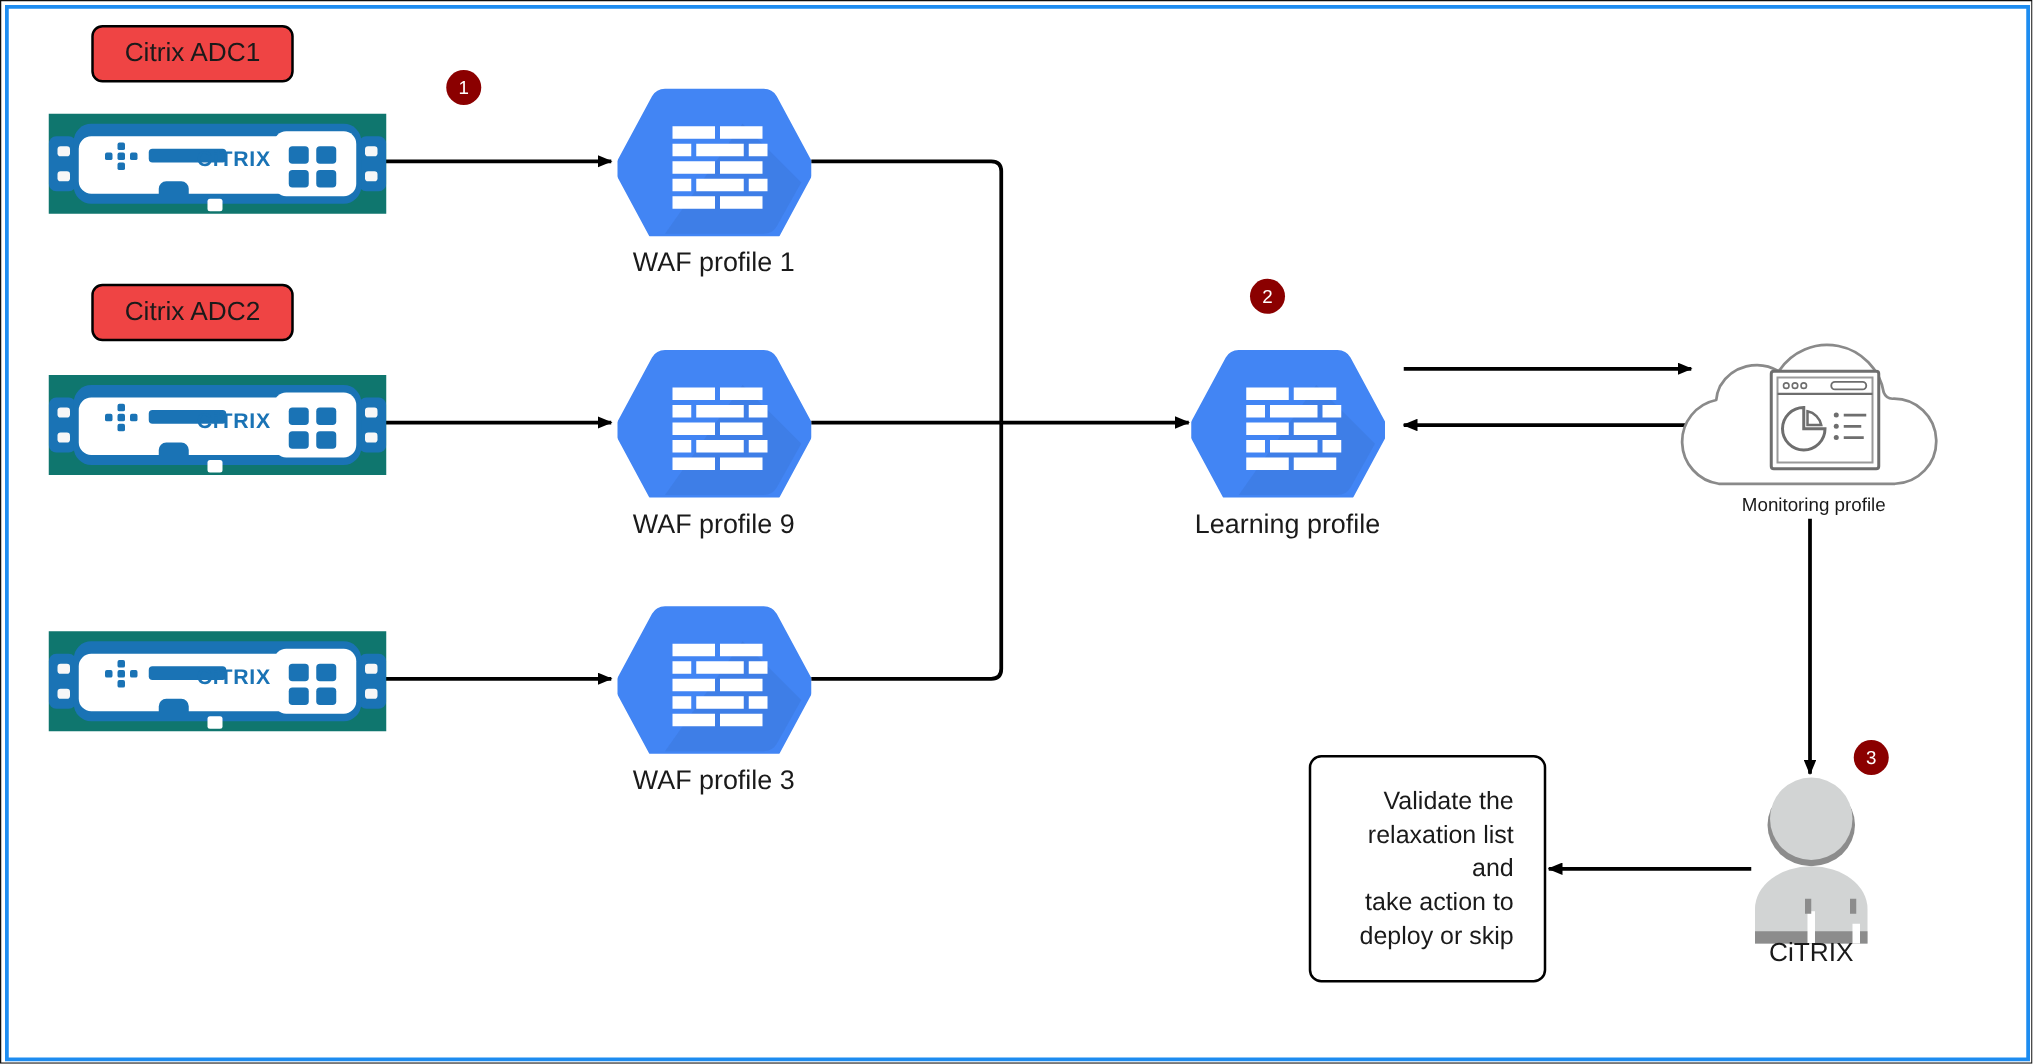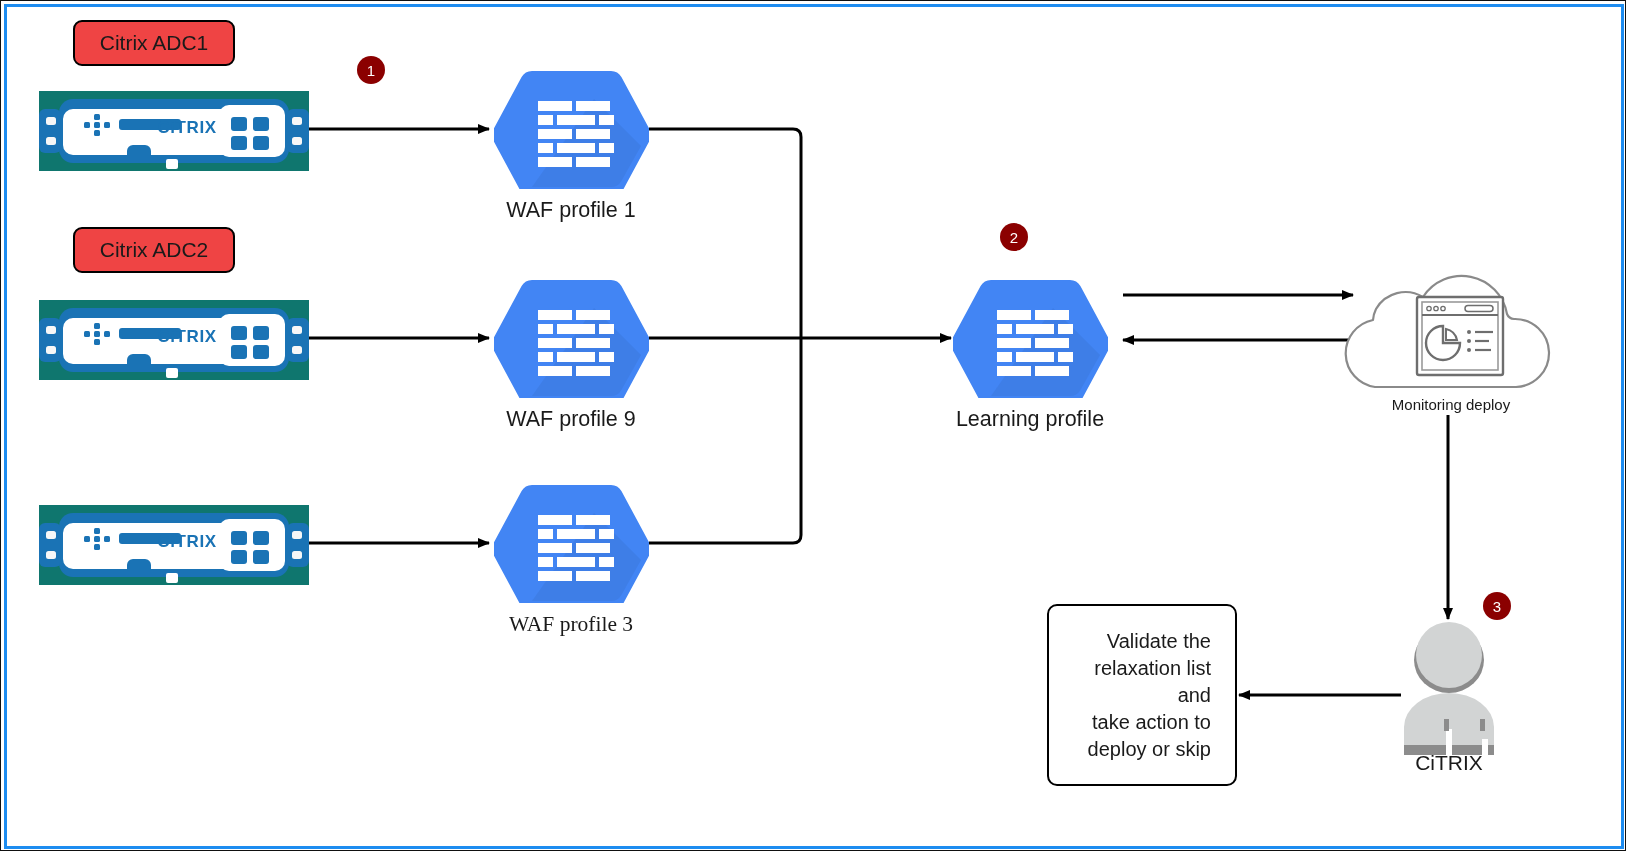--- a/index.html
+++ b/index.html
@@ -346,21 +346,21 @@
         <rect x="44" y="60" width="34" height="10"></rect>
           <rect x="82" y="60" width="34" height="10"></rect>
         <rect x="44" y="74" width="15" height="10"></rect>
           <rect x="63" y="74" width="38" height="10"></rect>
           <rect x="105" y="74" width="15" height="10"></rect>
         <rect x="44" y="88" width="34" height="10"></rect>
           <rect x="82" y="88" width="34" height="10"></rect>
       </g>
     </svg>
   </div>
-  <div class="node-caption" style="left:445px; top:611px; width:250px;font-family:Liberation Serif, serif;">WAF profile 3</div>
+  <div class="node-caption" style="left:445px; top:611px; width:250px;">WAF profile 3</div>
 
   <div class="hexnode" style="left:952px; top:277px;">
     <svg width="155" height="120" viewBox="0 0 155 120">
       <path d="M38,2 h79 a12,12 0 0 1 10.4,6 l28,52 a12,12 0 0 1 0,12 l-28,52
                a12,12 0 0 1 -10.4,6 h-79 a12,12 0 0 1 -10.4,-6 l-28,-52
                a12,12 0 0 1 0,-12 l28,-52 a12,12 0 0 1 10.4,-6 z" fill="#4285f4"></path>
       <path d="M100,30 L147,77 L127.4,112 a12,12 0 0 1 -10.4,6 h-79 z" fill="#3c78dc" opacity="0.55"></path>
       <g fill="#ffffff">
         <rect x="44" y="32" width="34" height="10"></rect>
           <rect x="82" y="32" width="34" height="10"></rect>
@@ -397,21 +397,21 @@
 
         <circle cx="130" cy="73" r="2" fill="#6e6e6e"></circle>
         <line x1="136" y1="73" x2="154" y2="73" stroke="#6e6e6e" stroke-width="2.2"></line>
         <circle cx="130" cy="82" r="2" fill="#6e6e6e"></circle>
         <line x1="136" y1="82" x2="150" y2="82" stroke="#6e6e6e" stroke-width="2.2"></line>
         <circle cx="130" cy="91" r="2" fill="#6e6e6e"></circle>
         <line x1="136" y1="91" x2="152" y2="91" stroke="#6e6e6e" stroke-width="2.2"></line>
       </g>
     </svg>
   </div>
-  <div class="cloud-caption" style="left:1330px; top:395px; width:240px;">Monitoring deploy</div>
+  <div class="cloud-caption" style="left:1330px; top:395px; width:240px;">Monitoring profile</div>
 
   <div class="person" style="left:1395px; top:618px;">
     <svg width="106" height="136" viewBox="0 0 106 136">
       <ellipse cx="53" cy="41" rx="35" ry="33" fill="#8c8c8c"></ellipse>
       <circle cx="53" cy="36" r="33" fill="#d2d4d4"></circle>
       <path d="M8,136 v-28 a45,34 0 0 1 90,0 v28 z" fill="#d2d4d4"></path>
       <rect x="8" y="126" width="90" height="10" fill="#8c8c8c"></rect>
       <rect x="50" y="110" width="6" height="26" fill="#ffffff"></rect>
       <rect x="48" y="100" width="5" height="12" fill="#8c8c8c"></rect>
       <rect x="84" y="100" width="5" height="12" fill="#8c8c8c"></rect>

